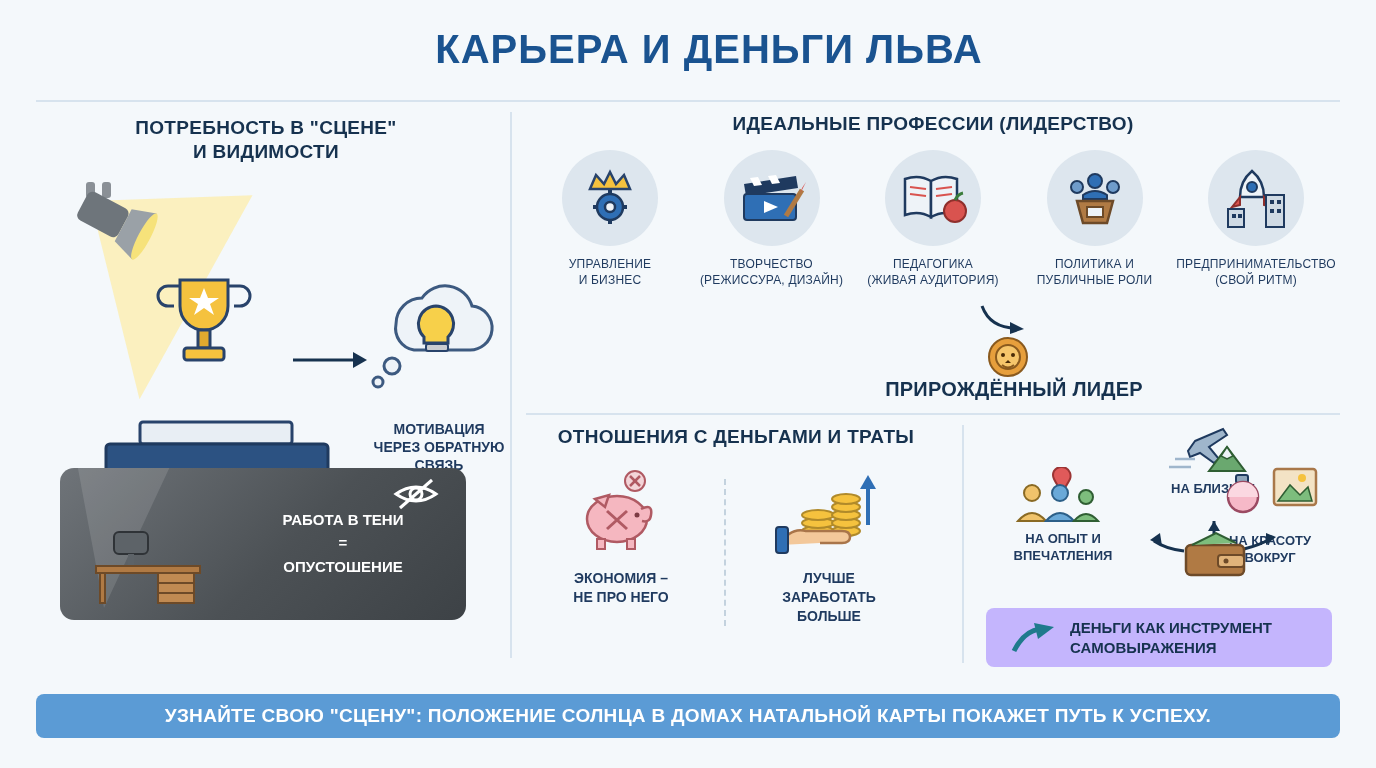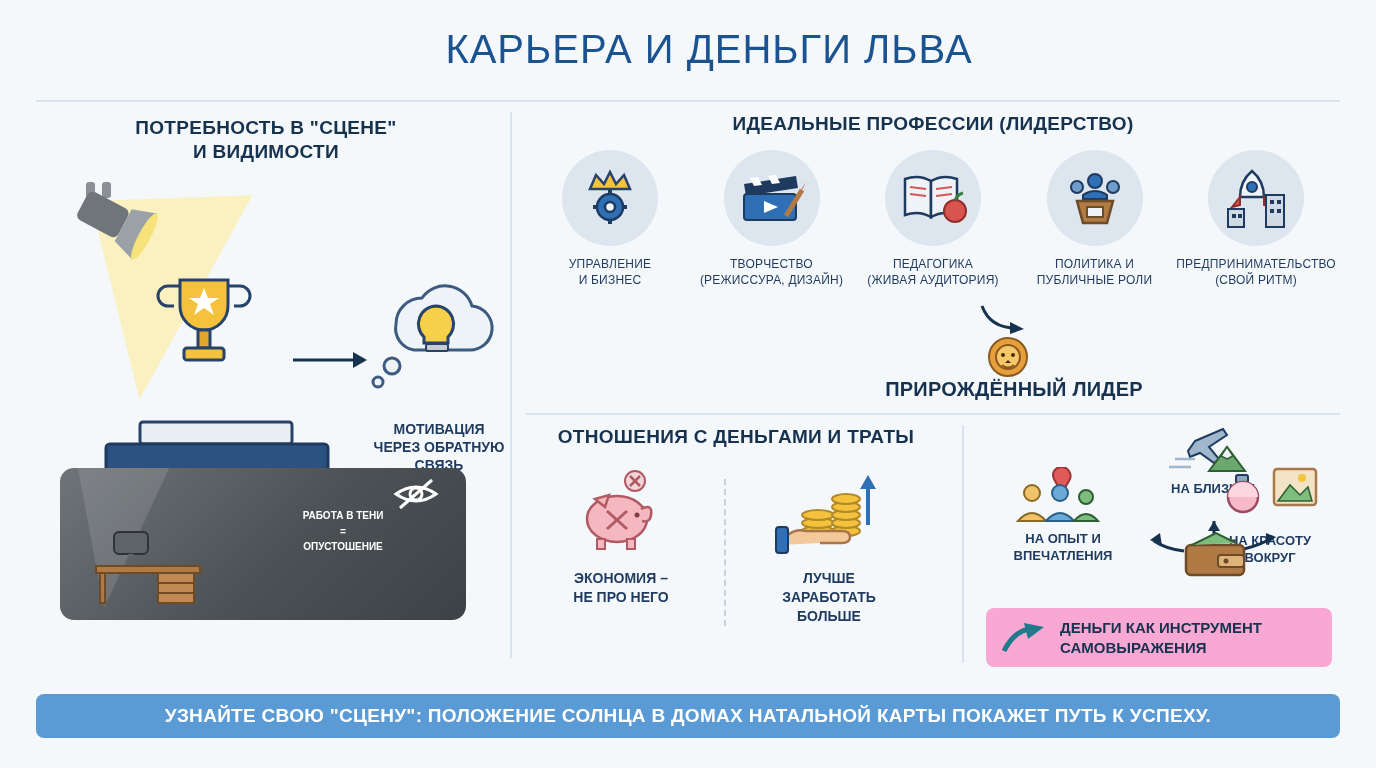--- a/index.html
+++ b/index.html
@@ -11,21 +11,21 @@
     color: #1f3a5f;
     overflow: hidden;
     position: relative;
   }
   .page { position:relative; width:1376px; height:768px; }
 
   
   .title {
     text-align:center;
     font-size: 40px;
-    font-weight: normal;
+    font-weight: bold;
     letter-spacing: 1px;
     color: #1a5390;
     padding-top: 28px;
     line-height: 1.05;
     margin-left: 42px;
   }
   .title-rule {
     position:absolute; left:36px; right:36px; top:100px;
     height:2px; background:#d7e3ee;
   }
@@ -84,21 +84,21 @@
   }
   .shadow-box .spot {
     position:absolute; left:16px; top:-10px;
     width:0;height:0;
     border-left:28px solid transparent;
     border-right:70px solid transparent;
     border-top:150px solid rgba(255,255,255,.12);
   }
   .shadow-text {
     position:absolute; right:18px; top:40px; width:210px;
-    text-align:center; font-size:10px; font-weight:bold; line-height:1.55;
+    text-align:center; font-size:15px; font-weight:bold; line-height:1.55;
     color:#ffffff;
   }
   .eye-icon { position:absolute; right:26px; top:8px; }
 
   
   .prof-row {
     display:flex; justify-content:space-between;
     margin-top:14px; padding:0 4px;
   }
   .prof-item { width:160px; text-align:center; }
@@ -141,22 +141,22 @@
   .sp-near { position:absolute; left:168px; top:0; text-align:center; width:130px; }
   .sp-near .lbl { font-size:13px; font-weight:bold; margin-top:2px; }
   .sp-exp { position:absolute; left:8px; top:42px; text-align:center; width:150px; }
   .sp-exp .lbl { font-size:13px; font-weight:bold; margin-top:4px; line-height:1.3; }
   .sp-beauty { position:absolute; right:0px; top:42px; text-align:center; width:140px; }
   .sp-beauty .lbl { font-size:13px; font-weight:bold; margin-top:4px; line-height:1.3; }
   .wallet { position:absolute; left:160px; top:96px; }
 
   .tool-banner {
     position:absolute; left:6px; bottom:-4px; width:96%;
-    background:#f9a8d4; border-radius:8px;
-    display:flex; align-items:center; padding:10px 14px;
+    background:#c4b5fd; border-radius:8px;
+    display:flex; align-items:center; padding:10px 24px;
   }
   .tool-text {
     font-size:15px; font-weight:bold; color:#16324f; margin-left:12px; line-height:1.3;
   }
 
   
   .footer {
     position:absolute; left:36px; right:36px; bottom:30px; height:44px;
     background:#5b9bd5; border-radius:8px;
     display:flex; align-items:center; justify-content:center;

